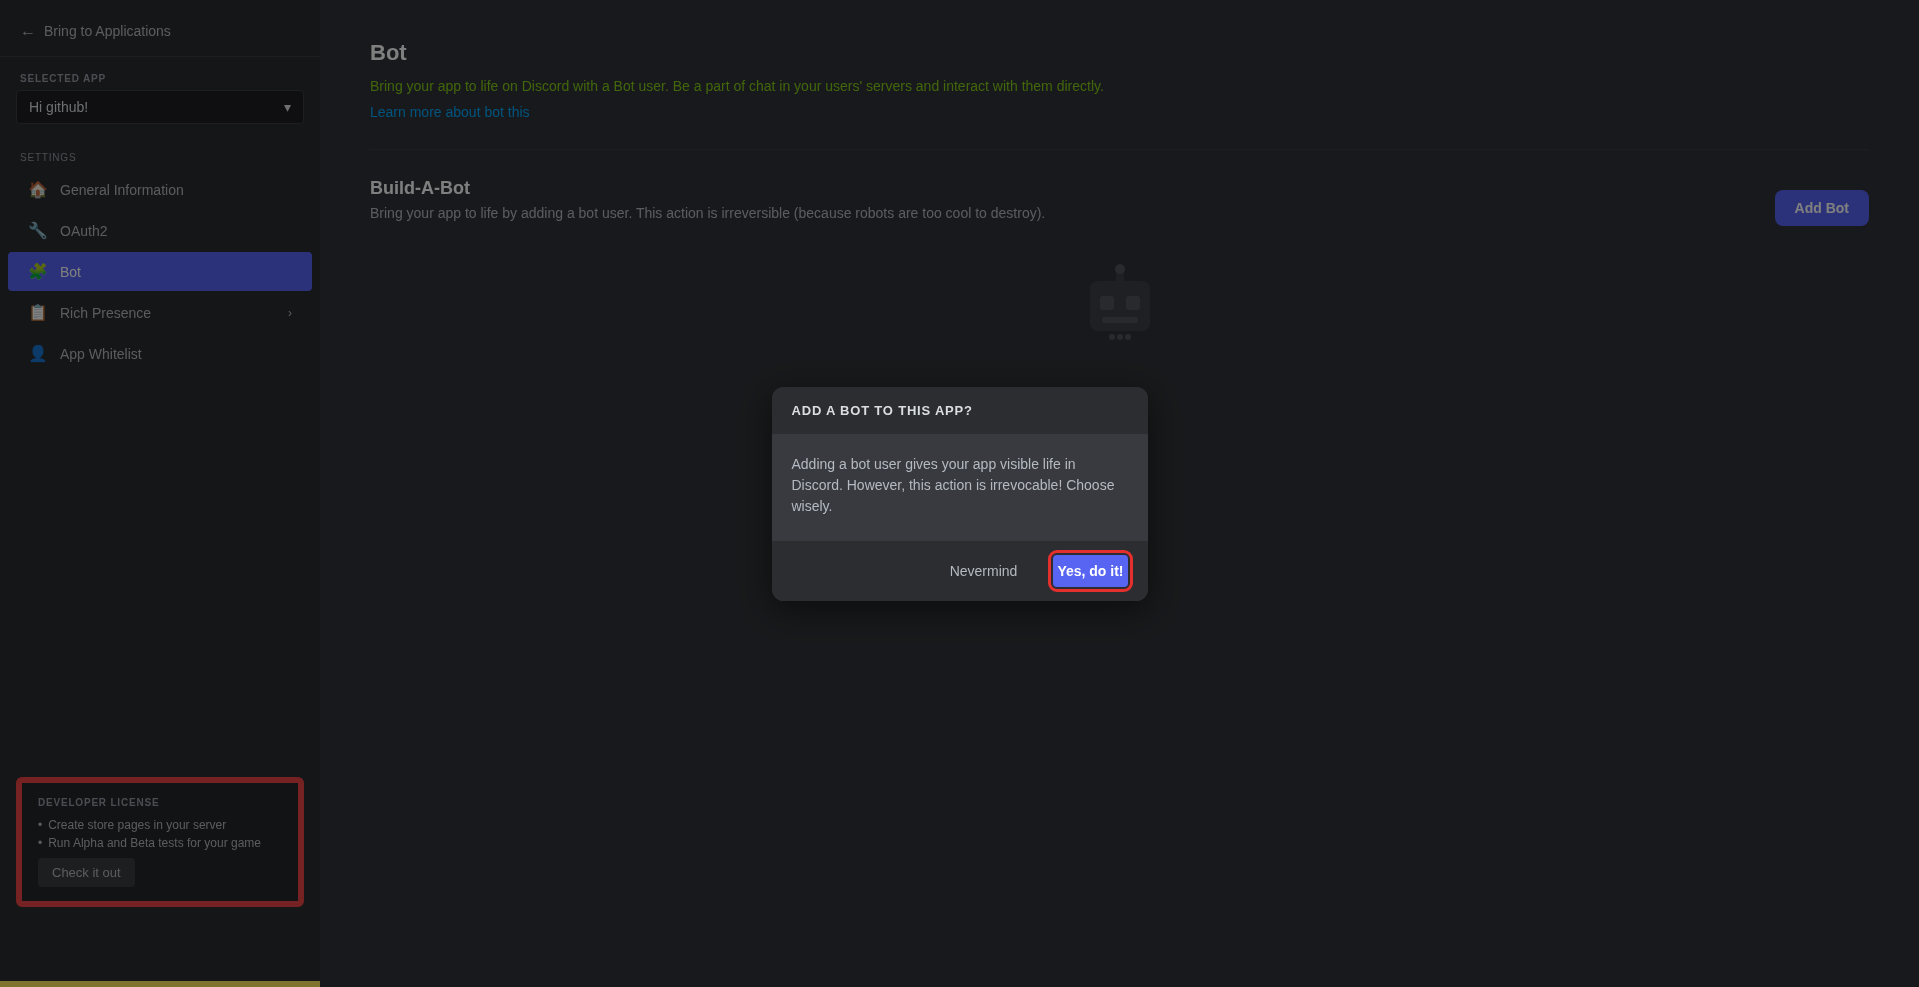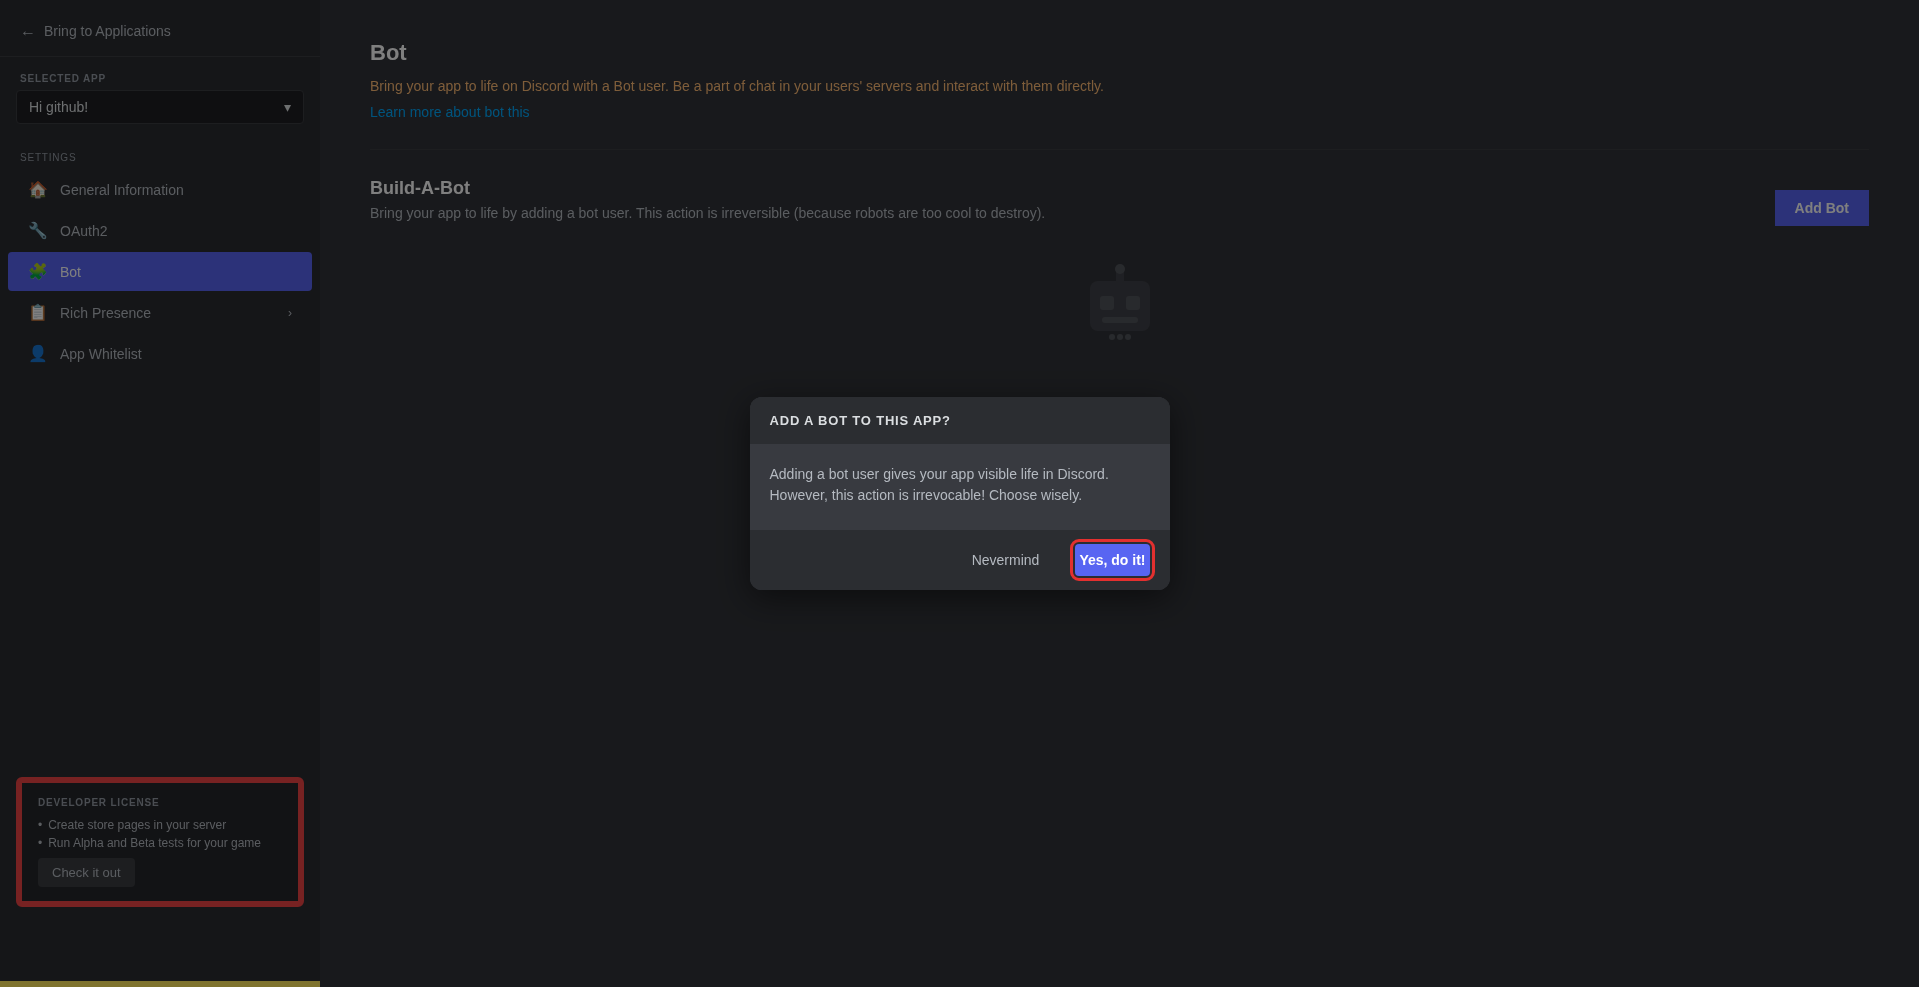--- a/index.html
+++ b/index.html
@@ -173,21 +173,21 @@
 
     .page-title {
       font-size: 22px;
       font-weight: 700;
       color: #fff;
       margin-bottom: 10px;
     }
 
     .page-description {
       font-size: 14px;
-      color: #fdba74;
+      color: #84cc16;
       margin-bottom: 6px;
       line-height: 1.5;
     }
 
     .learn-more-link {
       color: #00a8fc;
       font-size: 14px;
       cursor: pointer;
       text-decoration: none;
     }
@@ -211,21 +211,21 @@
     }
 
     
     .add-bot-btn {
       position: absolute;
       top: 190px;
       right: 50px;
       background: #5865f2;
       color: #fff;
       border: none;
-      border-radius: 0;
+      border-radius: 8px;
       padding: 10px 20px;
       font-size: 14px;
       font-weight: 600;
       cursor: pointer;
     }
 
     
     .robot-area {
       display: flex;
       justify-content: center;
@@ -260,21 +260,21 @@
       background: rgba(0,0,0,0.5);
       display: flex;
       align-items: center;
       justify-content: center;
       z-index: 100;
     }
 
     .modal {
       background: #383a40;
       border-radius: 12px;
-      width: 420px;
+      width: 376px;
       overflow: hidden;
       box-shadow: 0 8px 32px rgba(0,0,0,0.5);
     }
 
     .modal-header {
       background: #2b2d31;
       padding: 16px 20px;
     }
 
     .modal-title {

